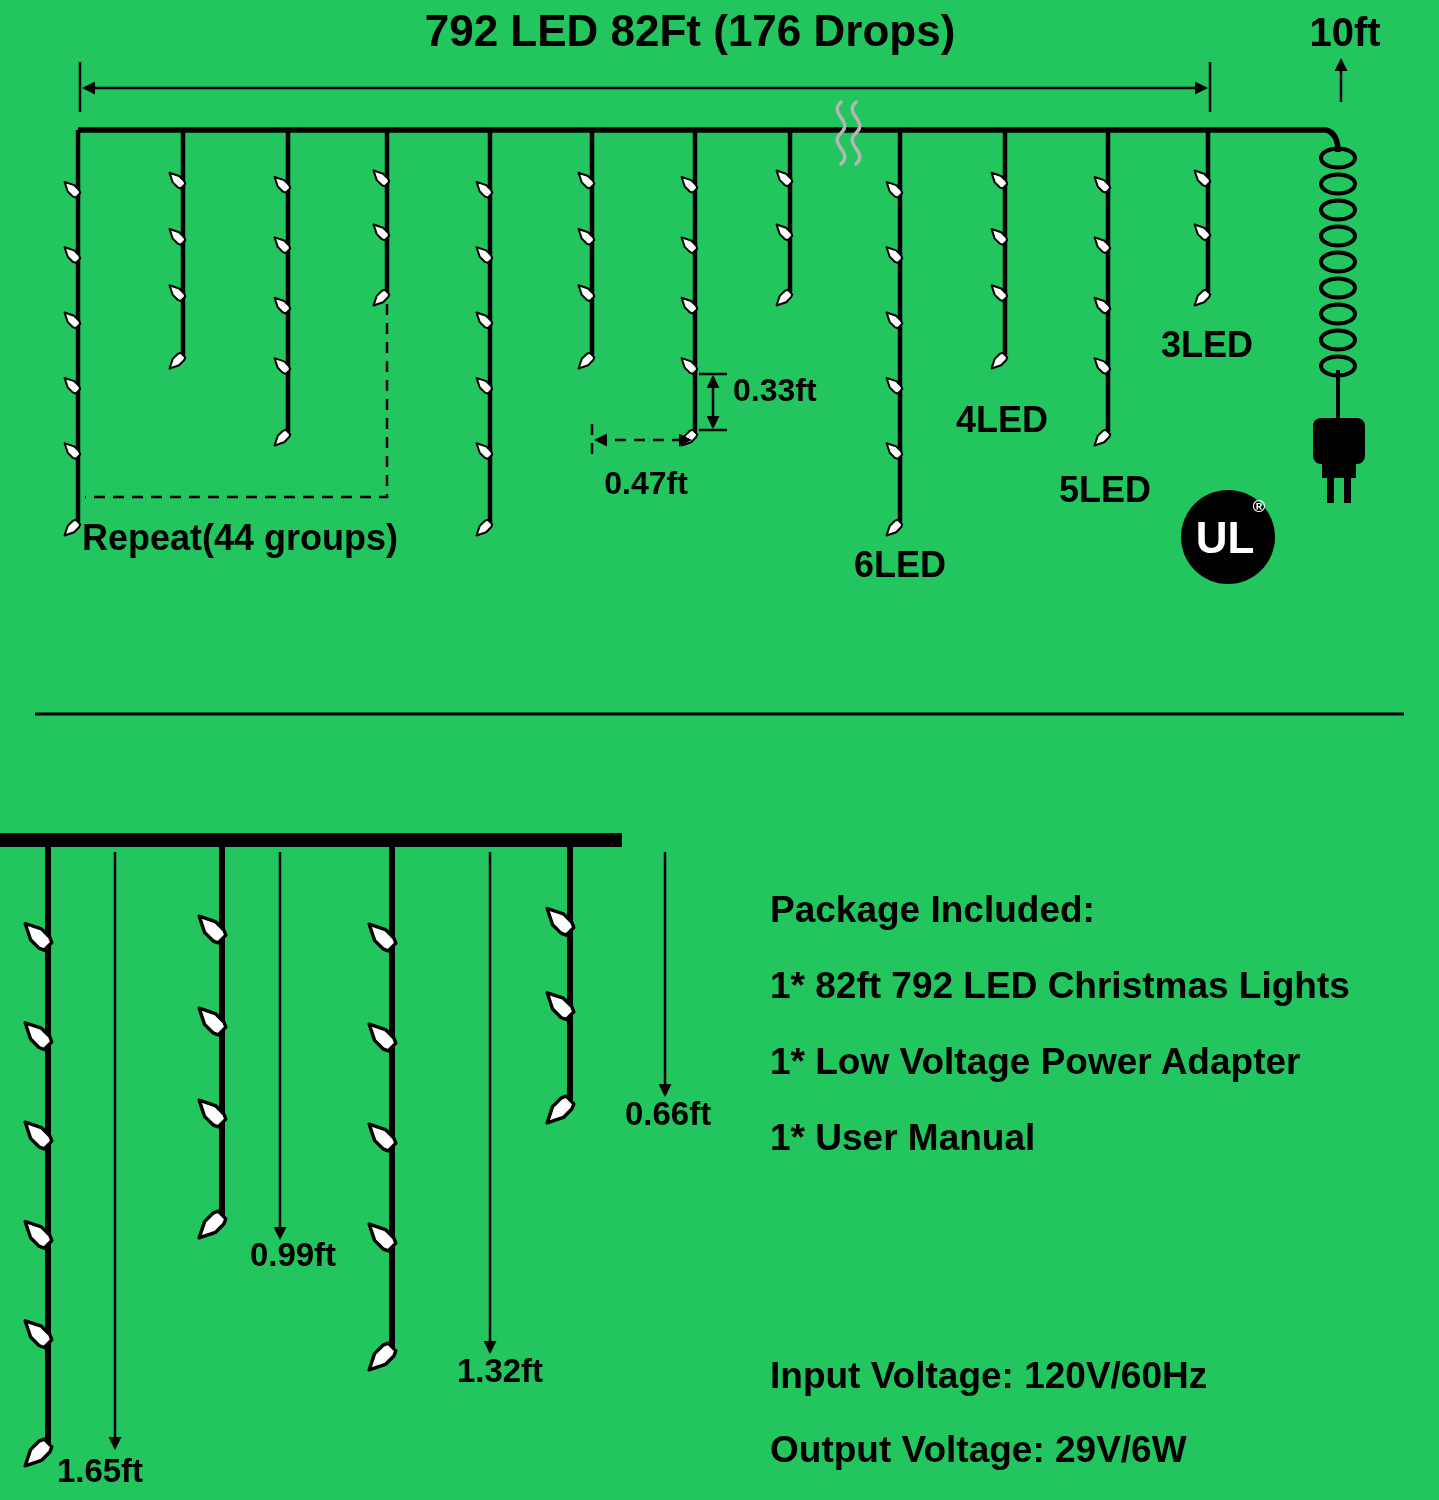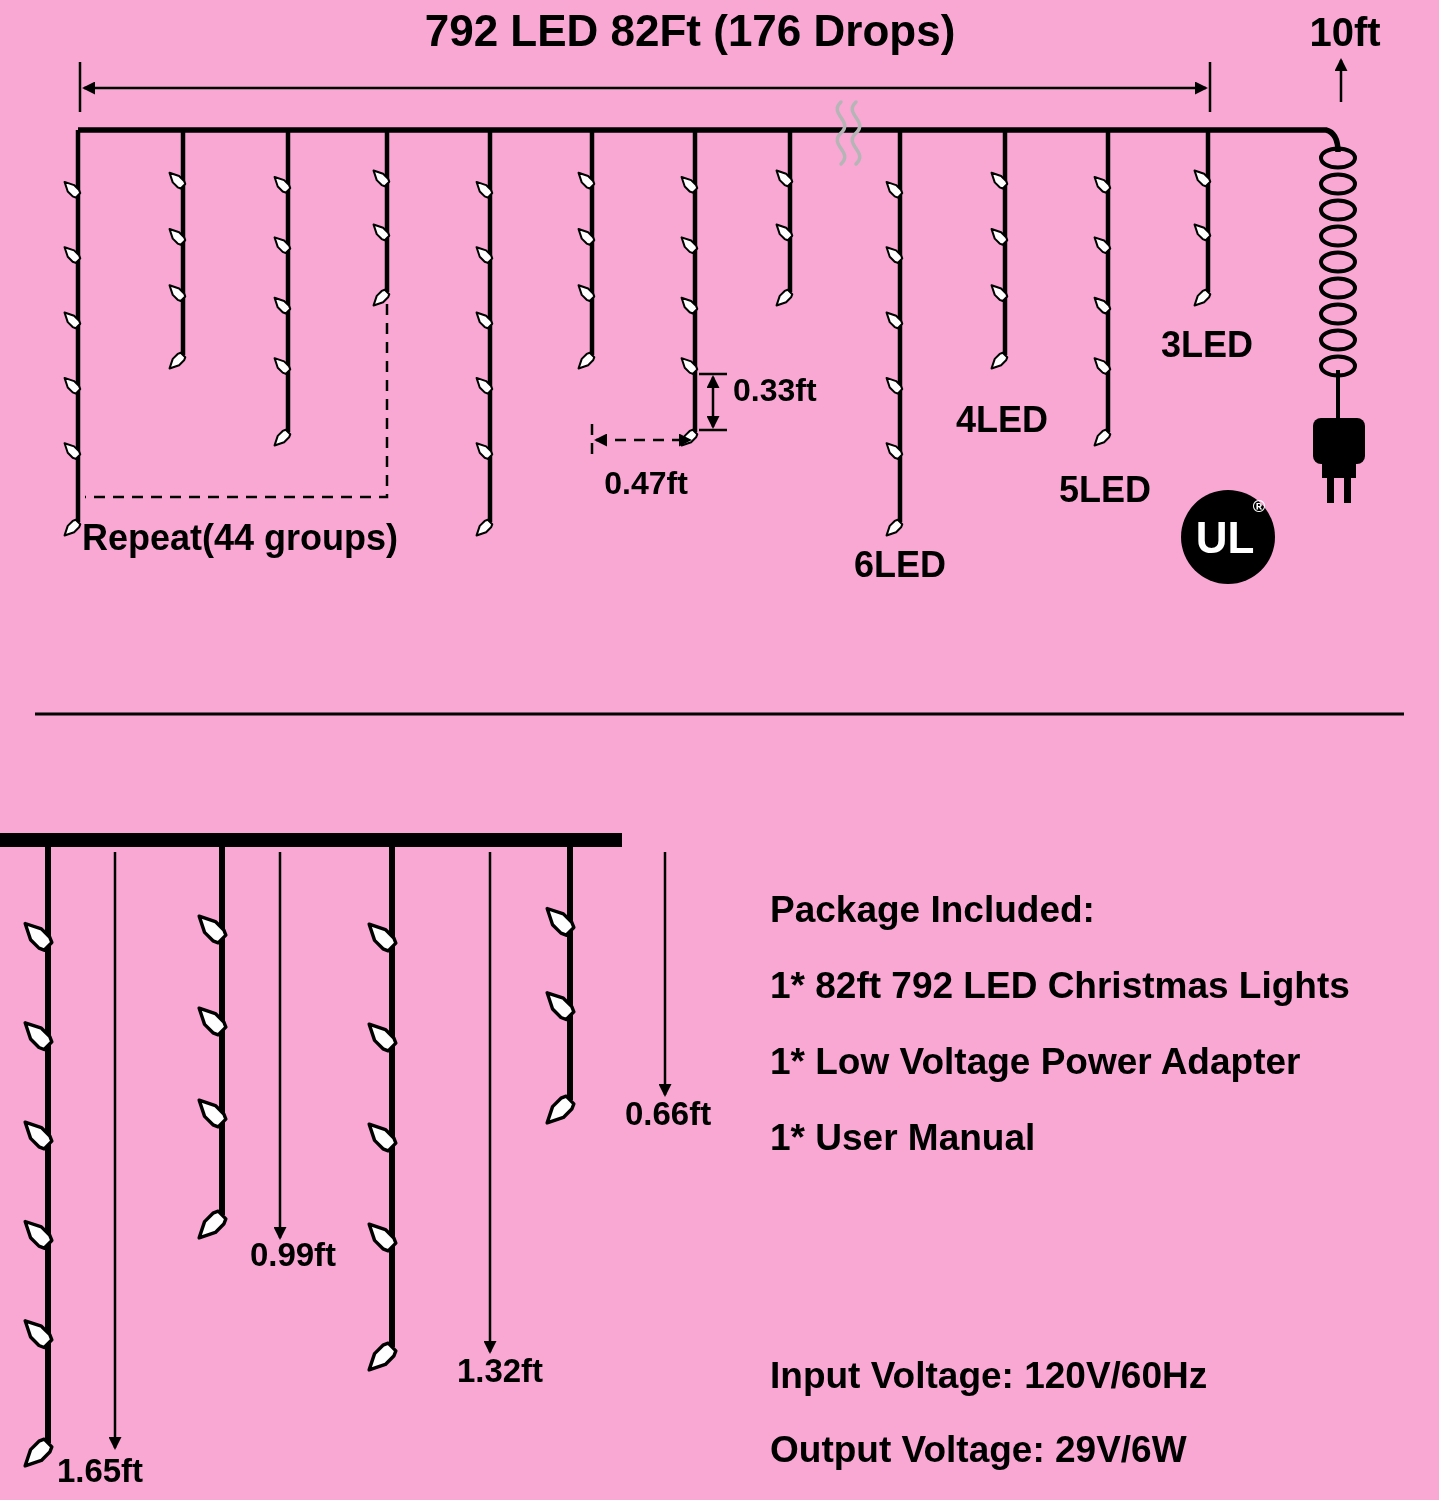--- a/index.html
+++ b/index.html
@@ -1,16 +1,16 @@
 <!DOCTYPE html>
 <html><head>
 <meta charset="utf-8">
 <style>
   html,body{margin:0;padding:0;background:#fff;}
-  .page{position:relative;width:1439px;height:1500px;background:#f9a8d4;overflow:hidden;}
+  .page{position:relative;width:1439px;height:1500px;background:#22c55e;overflow:hidden;}
   svg{display:block;}
   .t{font-family:"Liberation Sans","DejaVu Sans",sans-serif;font-weight:bold;fill:#000;}
   .t-title{font-size:44px;}
   .t-lead{font-size:40px;}
   .t-label{font-size:36px;}
   .t-dim{font-size:32px;}
   .t-repeat{font-size:36px;}
   .t-len{font-size:33px;}
   .t-pkg{font-size:37px;}
   .t-ul{font-size:44px;fill:#fff;}

